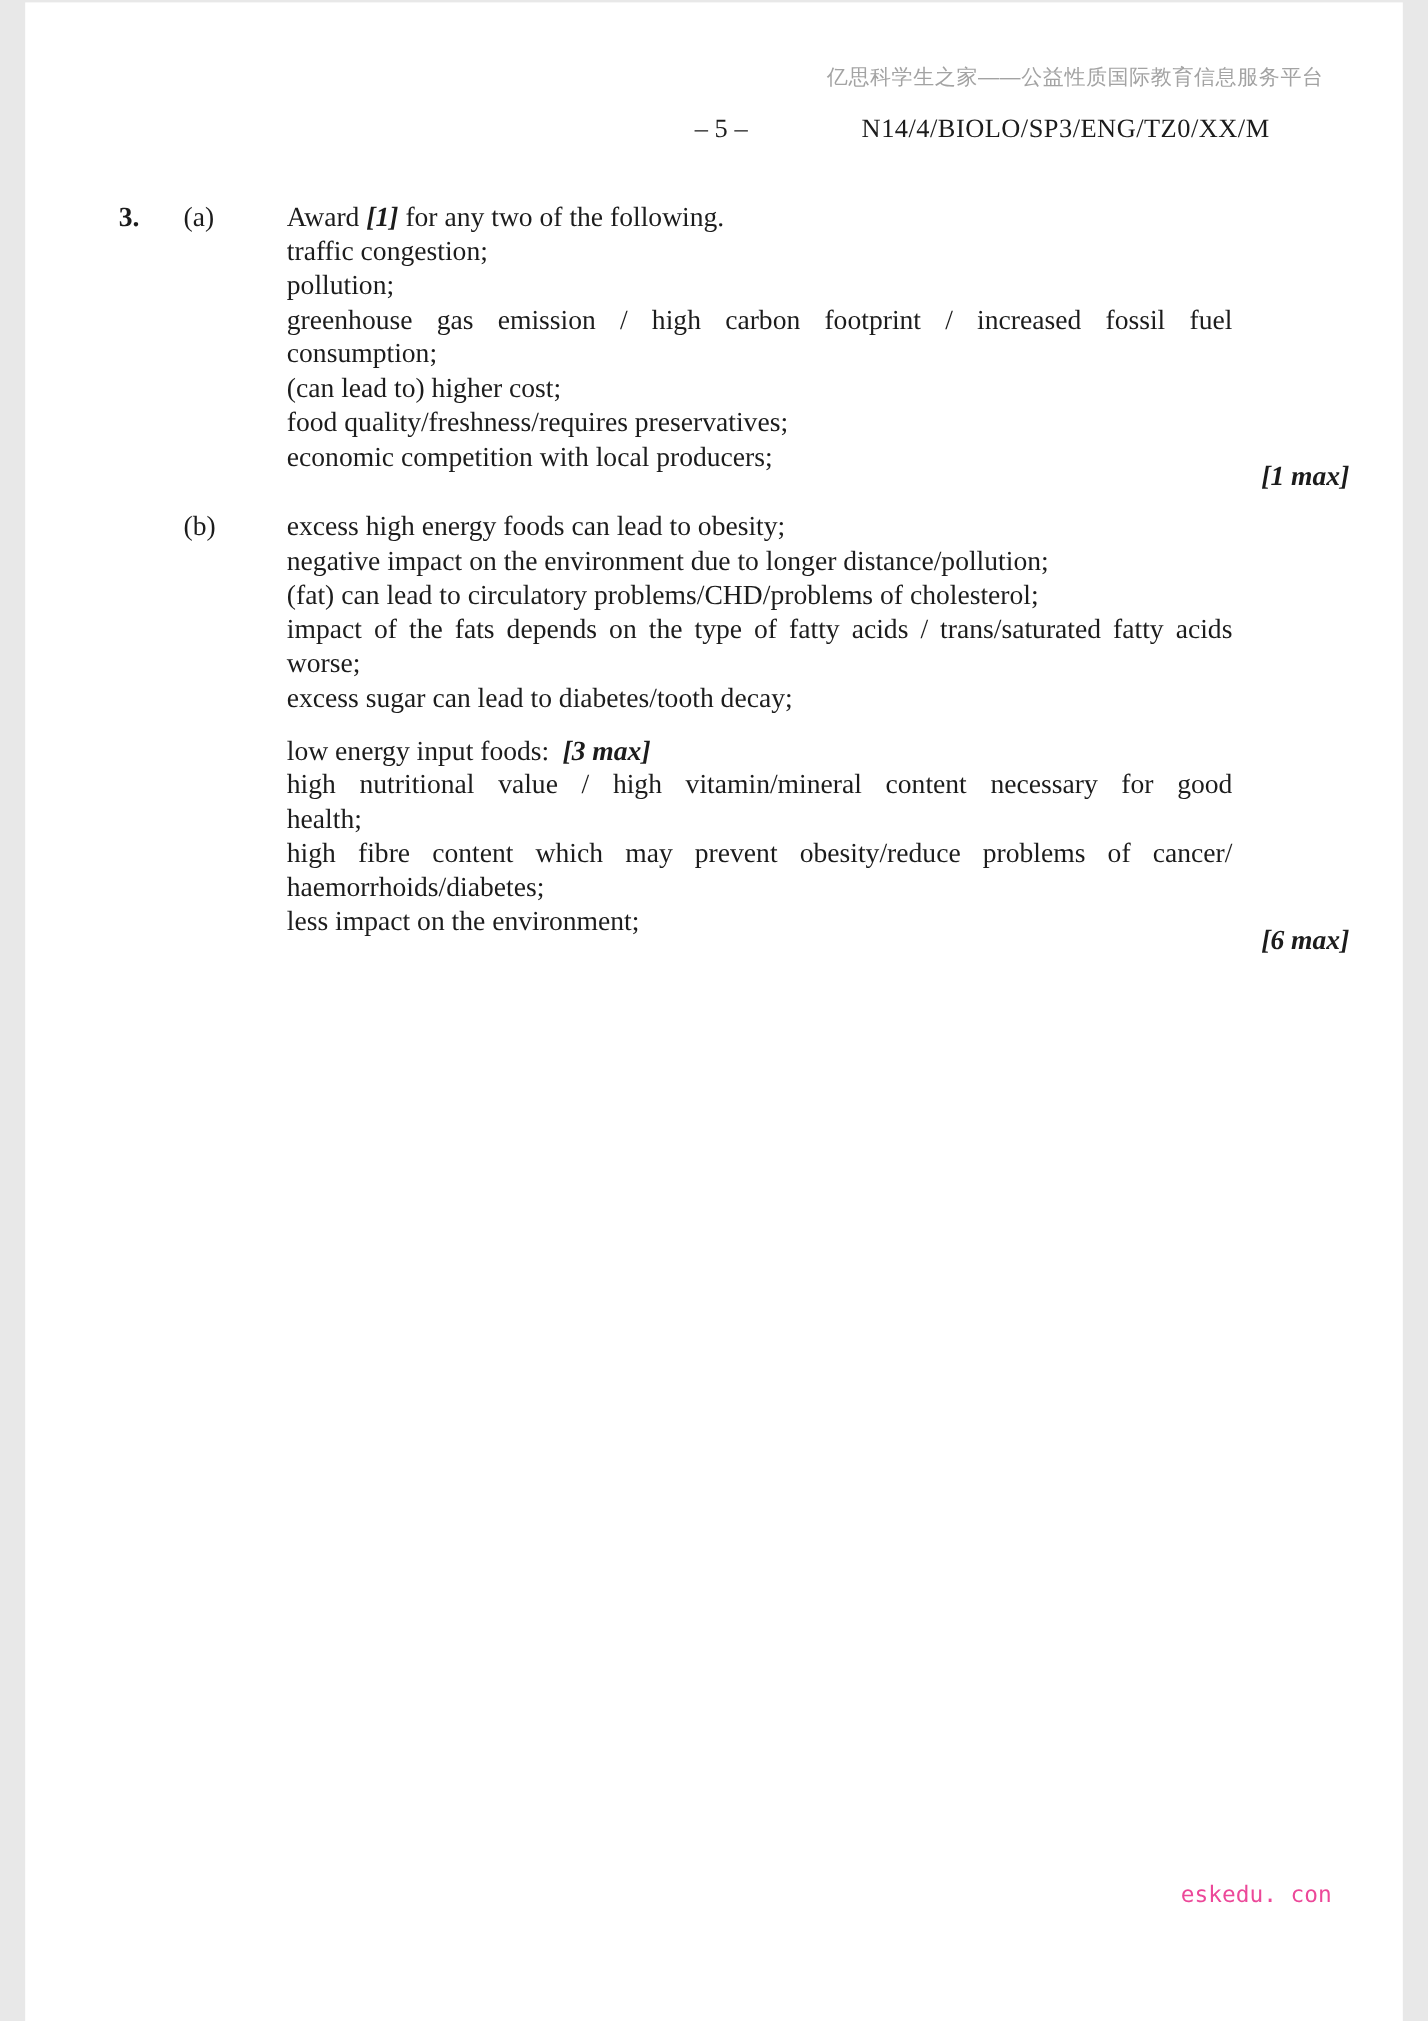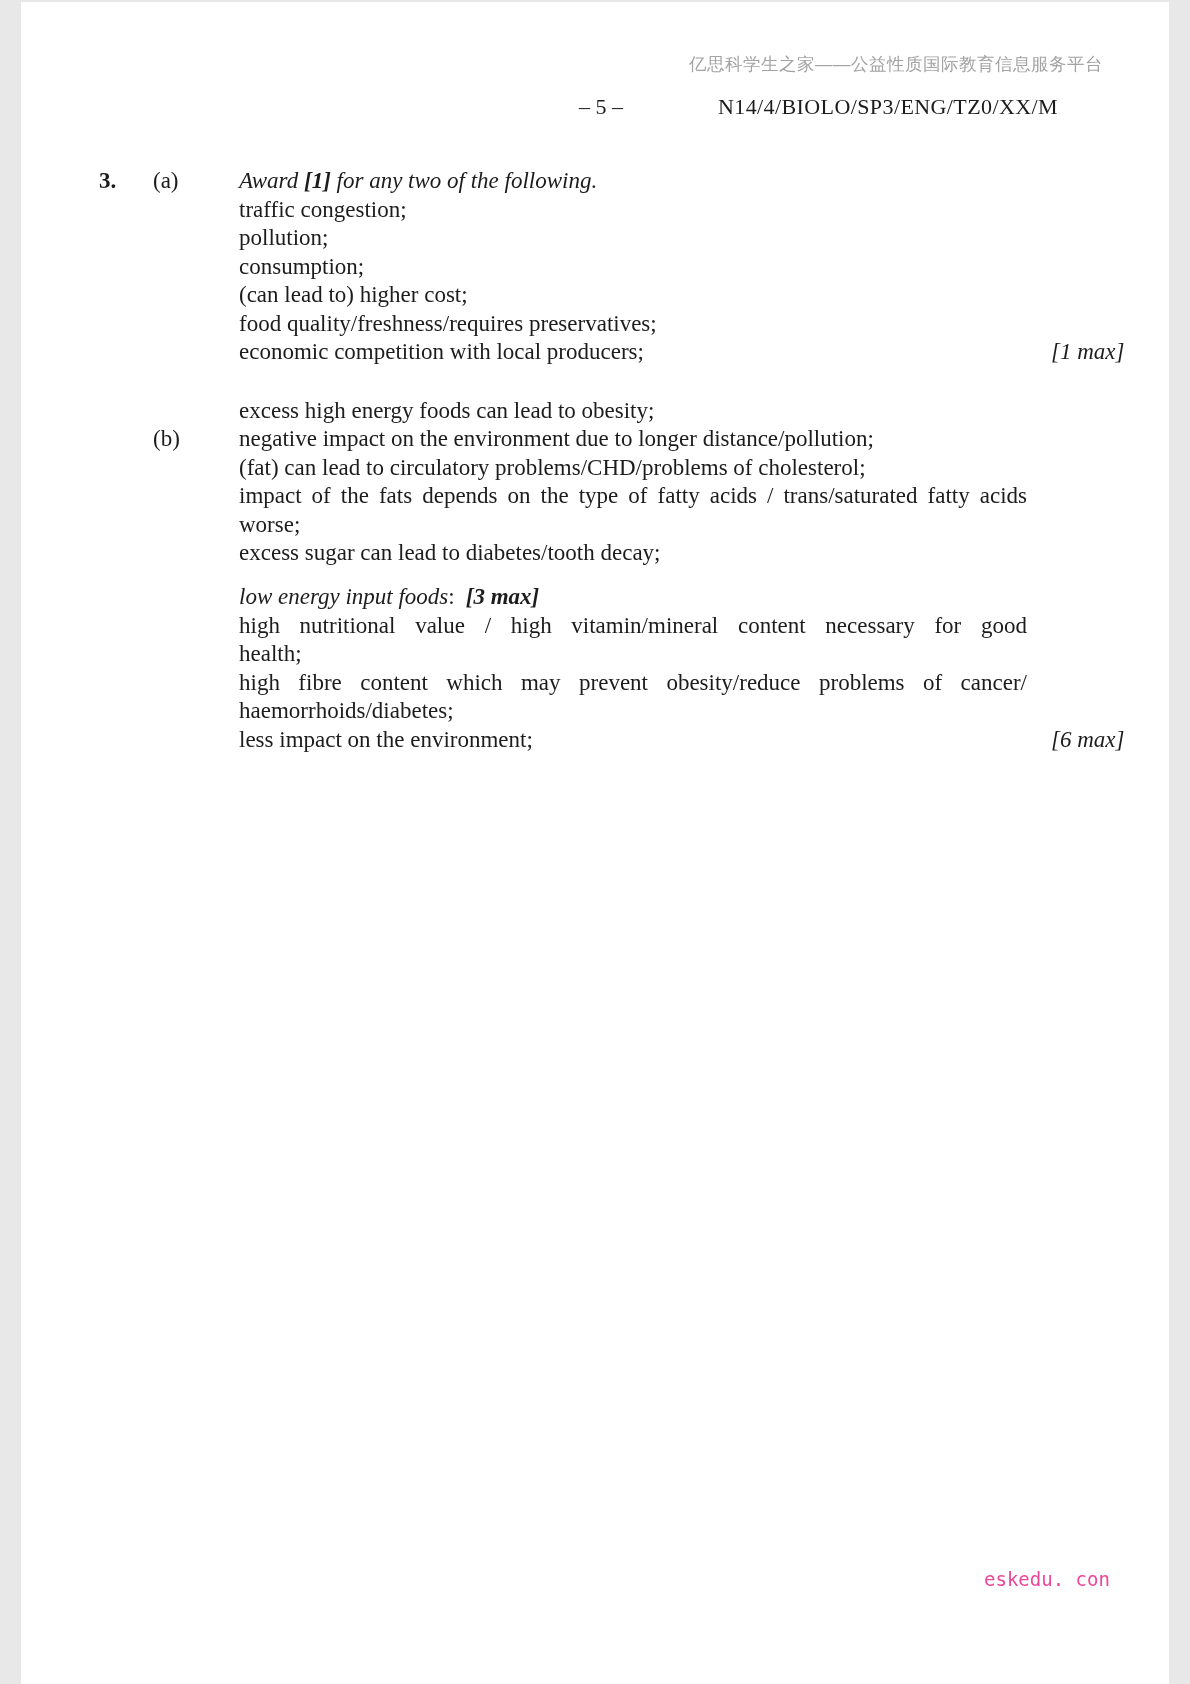--- a/index.html
+++ b/index.html
@@ -45,25 +45,25 @@
     position:relative;
     width:788px;
     font-size:23px;line-height:28.5px;height:28.5px;
     white-space:nowrap;
   }
   .just{
     white-space:normal;
     text-align:justify;
     text-align-last:justify;
   }
-  .italic{font-style:italic;text-align:right;}
+  .italic{text-align:right;}
   .mark-bold{font-weight:700;font-style:italic;}
   .marks-right{
-    position:absolute;left:812px;top:0;
-    font-weight:400;font-style:italic;
+    position:absolute;left:812px;top:16px;
+    font-weight:700;font-style:italic;
     white-space:nowrap;
   }
   .heading-marks{
     font-weight:700;font-style:italic;
     margin-left:11px;
   }
   .spacer-ab{height:30px;}
   .spacer-blocks{height:15.5px;}
   
   .watermark{
@@ -83,20 +83,21 @@
 
   <div class="q-number">3.</div>
   <div class="part-label part-a-label">(a)</div>
   <div class="part-label part-b-label">(b)</div>
 
   <div class="content">
 
     <div class="line"><span class="italic">Award </span><span class="mark-bold">[1]</span><span class="italic"> for any two of the following.</span></div>
     <div class="line">traffic congestion;</div>
     <div class="line">pollution;</div>
+    <div class="line just">greenhouse gas emission / high carbon footprint / increased fossil fuel</div>
     <div class="line">consumption;</div>
     <div class="line">(can lead to) higher cost;</div>
     <div class="line">food quality/freshness/requires preservatives;</div>
     <div class="line"><span>economic competition with local producers;</span><span class="marks-right">[1 max]</span></div>
 
     <div class="spacer-ab"></div>
 
     <div class="line">excess high energy foods can lead to obesity;</div>
     <div class="line">negative impact on the environment due to longer distance/pollution;</div>
     <div class="line">(fat) can lead to circulatory problems/CHD/problems of cholesterol;</div>

